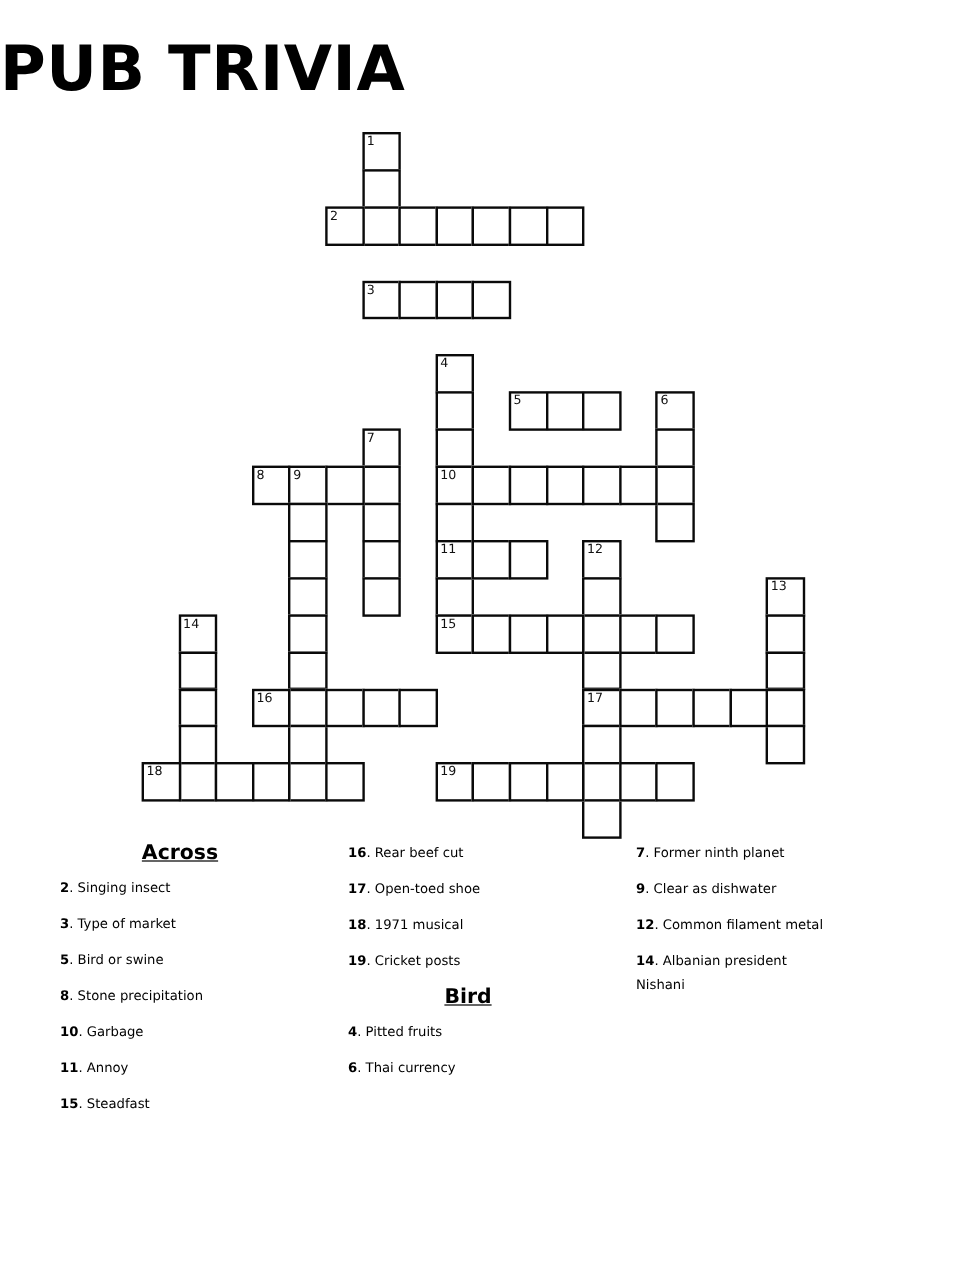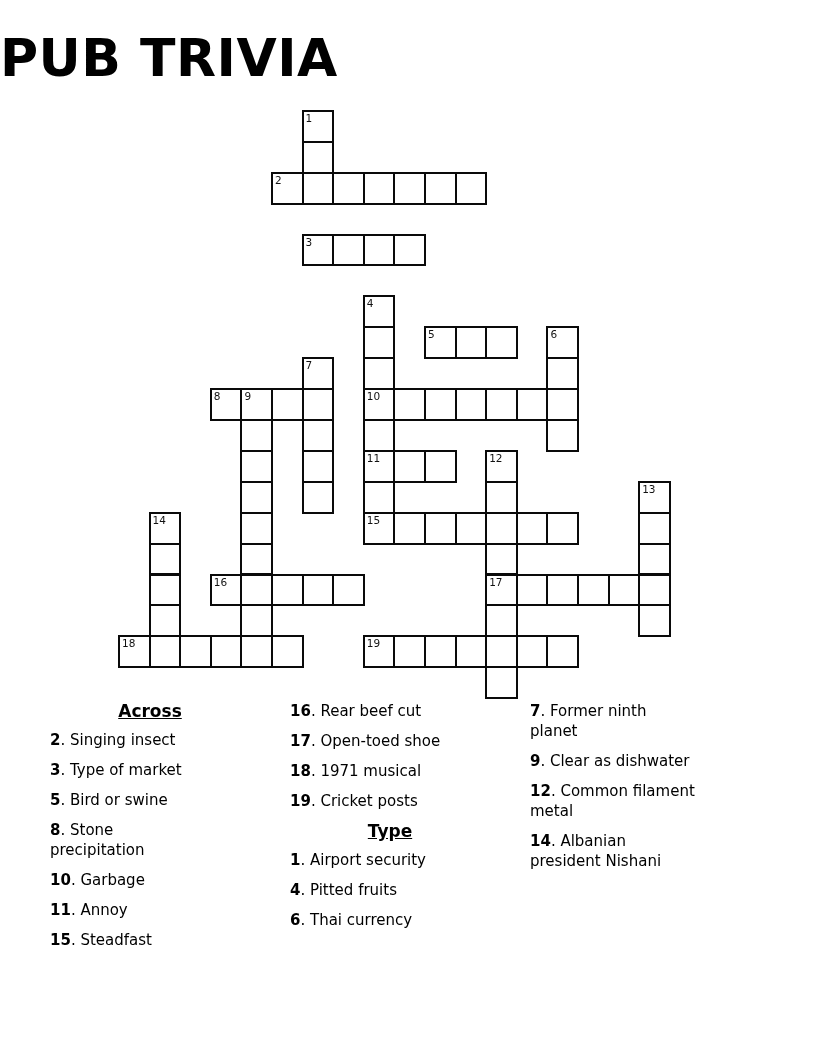--- a/index.html
+++ b/index.html
@@ -42,21 +42,21 @@
   }
   .clue-header {
     font-size: 17px;
     font-weight: bold;
     text-decoration: underline;
     line-height: 20px;
     margin-bottom: 9px;
     text-align: center;
   }
   .clue {
-    font-size: 15px;
+    font-size: 11px;
     line-height: 20px;
     margin-bottom: 10px;
   }
   .clue.narrow { max-width: 162px; }
   .clue .num { font-weight: bold; }
 </style>
 </head>
 <body>
 
 <div class="page">
@@ -201,22 +201,21 @@
       <div class="clue narrow"><span class="num">8</span>. Stone precipitation</div>
       <div class="clue"><span class="num">10</span>. Garbage</div>
       <div class="clue"><span class="num">11</span>. Annoy</div>
       <div class="clue"><span class="num">15</span>. Steadfast</div>
     </div>
   <div class="clue-col" id="clue-col-2" style="left:290px">
       <div class="clue"><span class="num">16</span>. Rear beef cut</div>
       <div class="clue"><span class="num">17</span>. Open-toed shoe</div>
       <div class="clue"><span class="num">18</span>. 1971 musical</div>
       <div class="clue"><span class="num">19</span>. Cricket posts</div>
-      <div class="clue-header">Type</div>
-      <div class="clue"><span class="num">1</span>. Airport security</div>
+      <div class="clue-header">Bird</div>
       <div class="clue"><span class="num">4</span>. Pitted fruits</div>
       <div class="clue"><span class="num">6</span>. Thai currency</div>
     </div>
   <div class="clue-col" id="clue-col-3" style="left:530px">
       <div class="clue narrow"><span class="num">7</span>. Former ninth planet</div>
       <div class="clue narrow"><span class="num">9</span>. Clear as dishwater</div>
       <div class="clue"><span class="num">12</span>. Common filament metal</div>
       <div class="clue narrow"><span class="num">14</span>. Albanian president Nishani</div>
     </div>
 </div>

